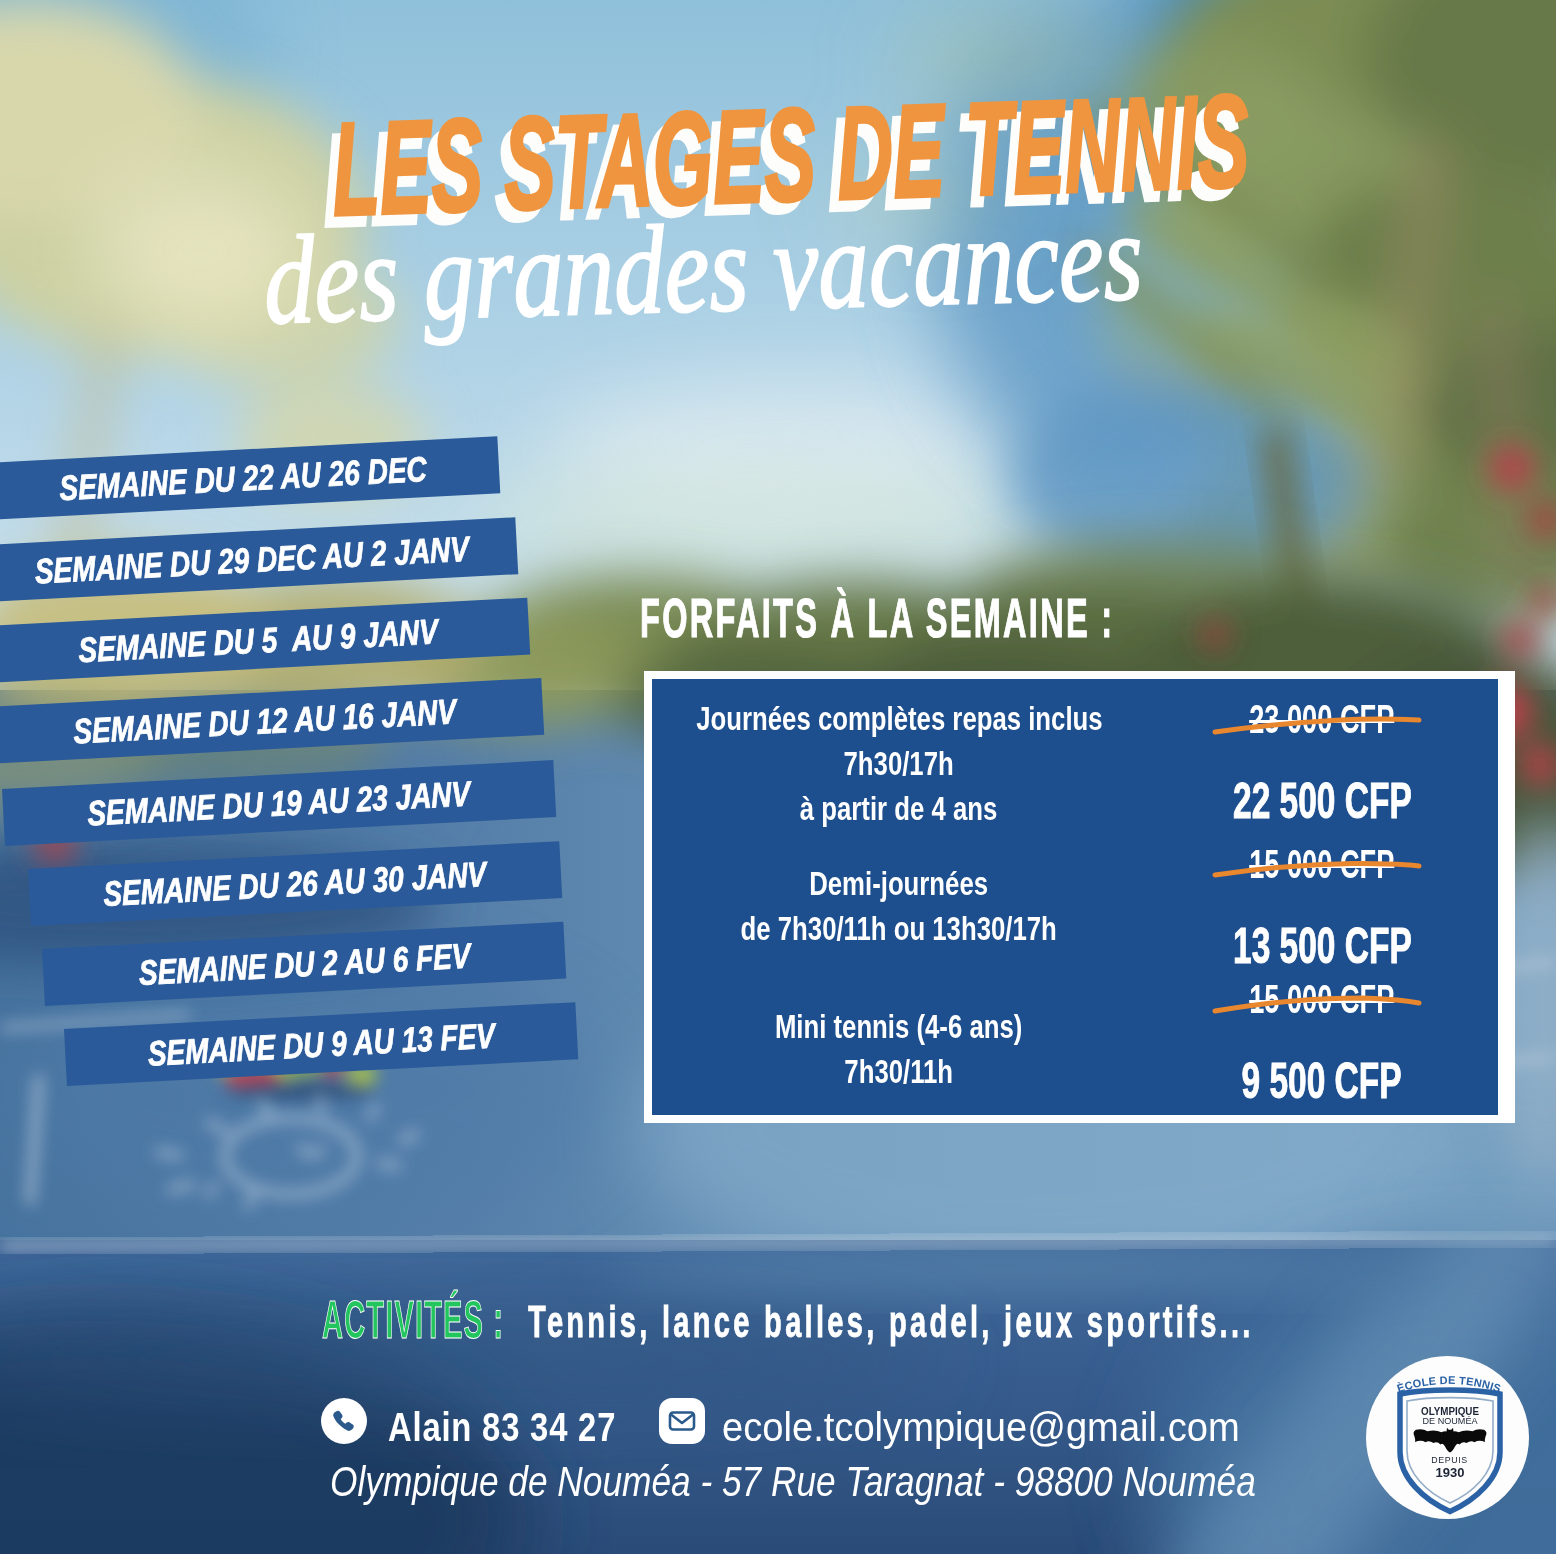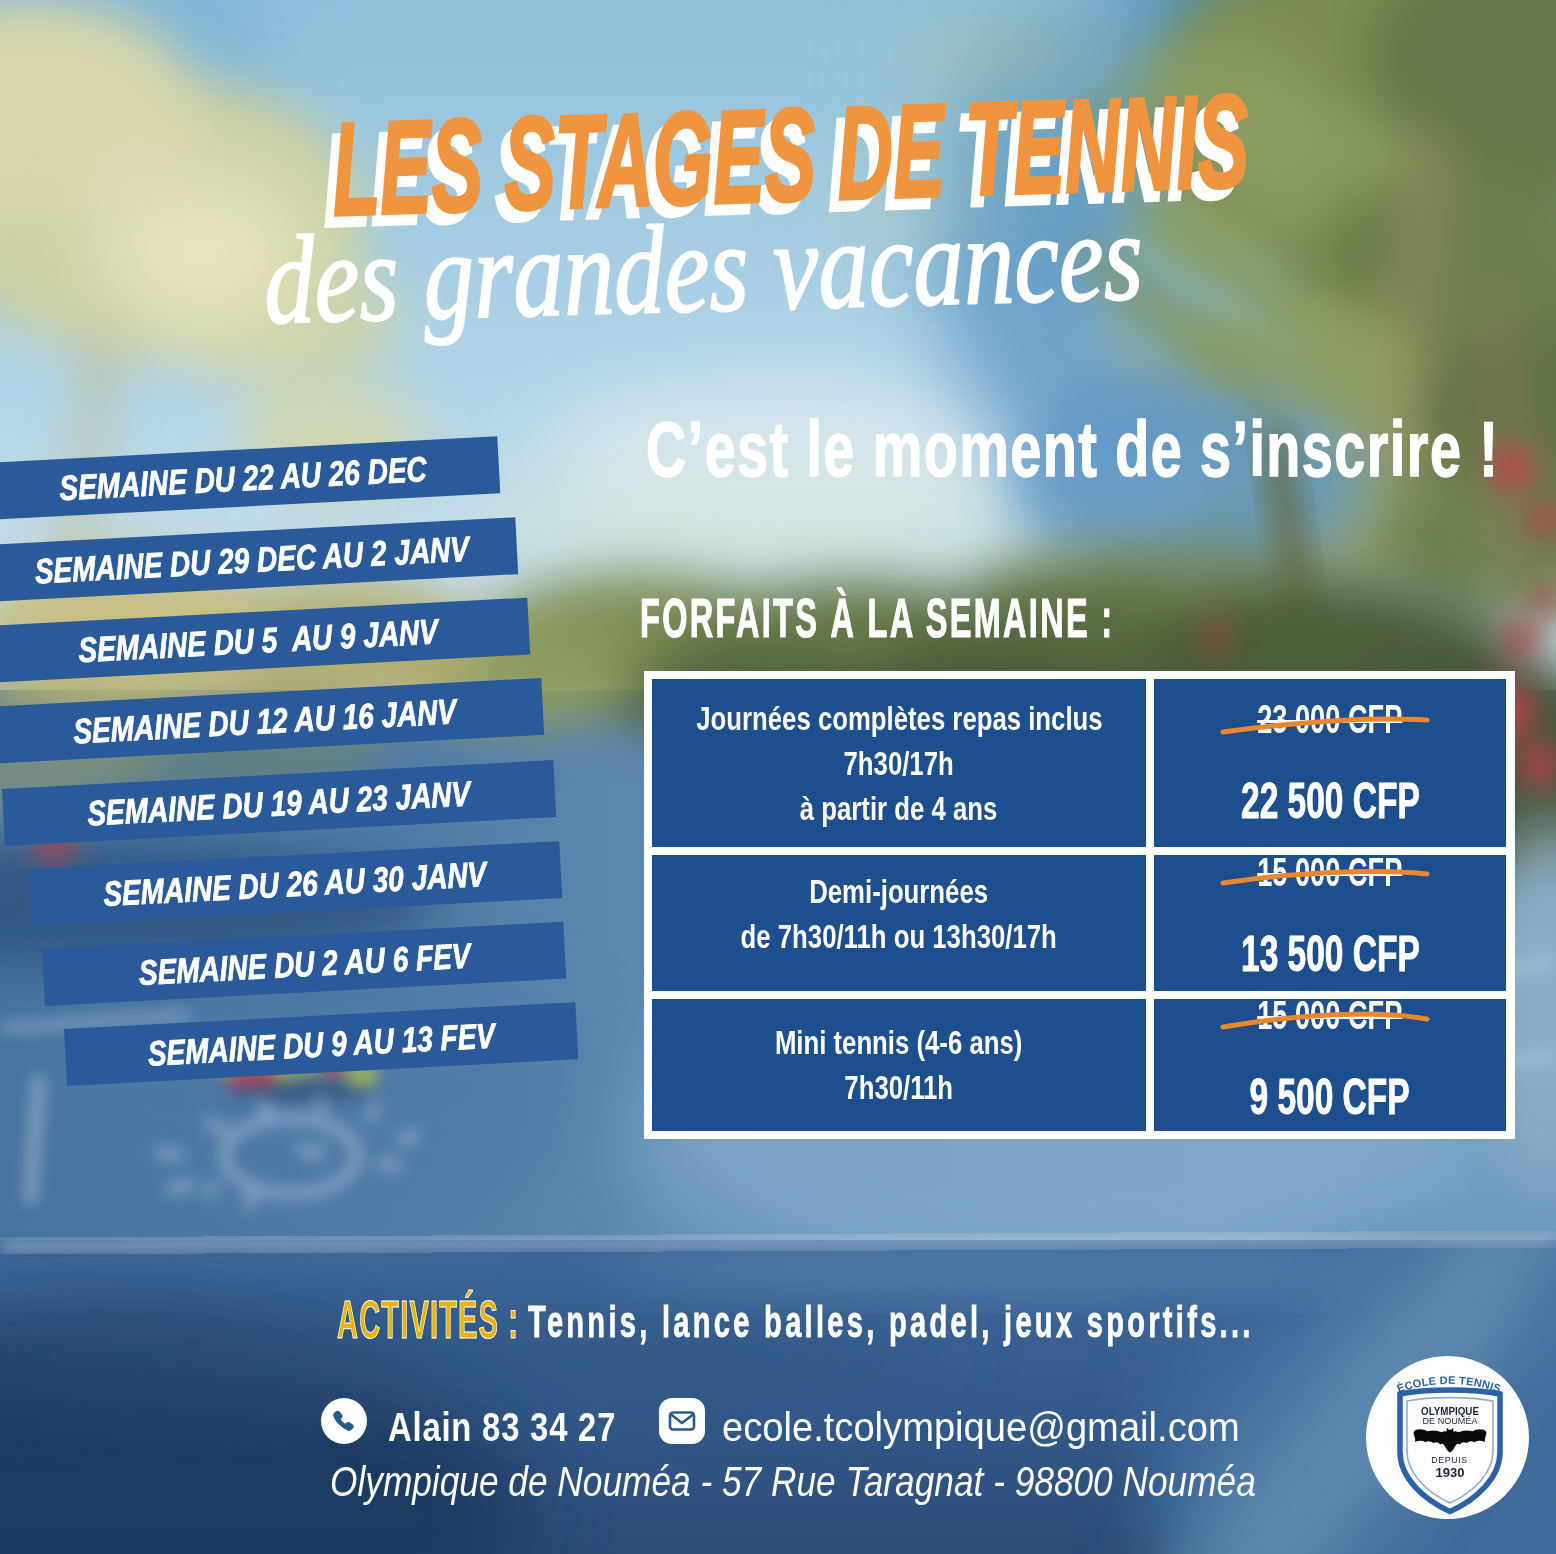--- a/index.html
+++ b/index.html
@@ -5,21 +5,21 @@
 <style>
   html,body{margin:0;padding:0;background:#0c2c50;}
   #poster{position:relative;width:1556px;height:1554px;overflow:hidden;font-family:"Liberation Sans",sans-serif;}
   #bg{position:absolute;left:0;top:0;}
   .abs{position:absolute;}
   .cond{display:inline-block;white-space:nowrap;}
   
   .banner{position:absolute;height:57px;background:#2a5a99;color:#fff;display:flex;align-items:center;justify-content:center;transform-origin:left top;transform:rotate(-3deg);}
   .banner .cond{font-weight:bold;font-style:italic;font-size:35px;-webkit-text-stroke:0.8px #fff;transform:scaleX(0.80);letter-spacing:0px;}
   
-  #ptable{position:absolute;left:644px;top:671px;width:855px;background:#fff;padding:8px;display:grid;grid-template-columns:494px 352px;grid-template-rows:168px 136px 132px;gap:8px;}
+  #ptable{position:absolute;left:644px;top:671px;width:855px;background:#fff;padding:8px;display:grid;grid-template-columns:494px 352px;grid-template-rows:168px 136px 132px;}
   #ptable .cell{background:#1d4e8e;color:#fff;display:flex;flex-direction:column;align-items:center;justify-content:center;}
   #ptable .desc{font-size:33px;font-weight:bold;line-height:45px;text-align:center;}
   #ptable .desc .cond{transform:scaleX(0.78);}
   .oldp{position:relative;font-size:40px;font-weight:bold;color:#fff;}
   .oldp .cond{transform:scaleX(0.68);text-decoration:line-through;text-decoration-thickness:3px;}
   .newp{font-size:50px;font-weight:bold;margin-top:30px;}
   .newp .cond{-webkit-text-stroke:1px #fff;transform:scaleX(0.67);}
   .swoosh{position:absolute;pointer-events:none;}
 </style>
 </head>
@@ -216,23 +216,20 @@
 
   <div class="cond" style="position:absolute;left:-10px;top:11px;font-size:132px;font-weight:bold;font-style:italic;color:#fdfdfb;-webkit-text-stroke:3.5px #fdfdfb;transform:scaleX(0.585);transform-origin:left top;">LES STAGES DE TENNIS</div>
 
   <div class="cond" style="position:absolute;left:0;top:0;font-size:132px;font-weight:bold;font-style:italic;color:#f0953f;-webkit-text-stroke:3.5px #f0953f;transform:scaleX(0.585);transform-origin:left top;">LES STAGES DE TENNIS</div>
 </div>
 
 <div class="abs" id="scriptwrap" style="left:262px;top:209px;width:1030px;transform:rotate(-1.6deg);transform-origin:left top;">
   <span class="cond" style="font-family:'Liberation Serif',serif;font-style:italic;font-size:126px;color:#fff;-webkit-text-stroke:2.2px #fff;transform:scaleX(0.80);transform-origin:left top;">des grandes vacances</span>
 </div>
 
-<div class="abs" style="left:646px;top:404px;width:850px;text-align:left;">
-  <span class="cond" style="font-size:78px;font-weight:bold;color:#fff;-webkit-text-stroke:1.5px #fff;transform:scaleX(0.715);transform-origin:left top;letter-spacing:2px;">C’est le moment de s’inscrire !</span>
-</div>
 
 <div class="banner" style="left:-14px;top:463px;width:512px;">
       <span class="cond">SEMAINE DU 22 AU 26 DEC</span>
     </div>
 
 <div class="banner" style="left:-14px;top:545px;width:530px;">
       <span class="cond">SEMAINE DU 29 DEC AU 2 JANV</span>
     </div>
 
 <div class="banner" style="left:-14px;top:626px;width:542px;">
@@ -302,21 +299,21 @@
   <div class="cell" style="padding-bottom:12px;">
     <div class="oldp"><span class="cond">15 000 CFP</span>
       <svg class="swoosh" width="212" height="50" viewBox="0 0 212 50" style="left:50%;margin-left:-110px;top:-10px;">
             <path d="M 3 44 Q 80 31 150 31 Q 185 32 207 36" stroke="#e8872e" stroke-width="5" fill="none" stroke-linecap="round"></path>
           </svg>
     </div>
     <div class="newp"><span class="cond">9 500 CFP</span></div>
   </div>
 </div>
 
-<div class="abs" style="left:337px;top:1289px;color:#eab308;"><span class="cond" style="font-size:53px;font-weight:bold;-webkit-text-stroke:1px #fff;transform:scaleX(0.55);transform-origin:left top;letter-spacing:2px;">ACTIVITÉS :</span></div>
+<div class="abs" style="left:322px;top:1289px;color:#22c55e;"><span class="cond" style="font-size:53px;font-weight:bold;-webkit-text-stroke:1px #fff;transform:scaleX(0.55);transform-origin:left top;letter-spacing:2px;">ACTIVITÉS :</span></div>
 
 <div class="abs" style="left:528px;top:1297px;color:#fff;"><span class="cond" style="font-size:44px;font-weight:bold;-webkit-text-stroke:0.8px #fff;transform:scaleX(0.66);transform-origin:left top;letter-spacing:5px;">Tennis, lance balles, padel, jeux sportifs...</span></div>
 
 <svg class="abs" style="left:321px;top:1398px;" width="46" height="46" viewBox="0 0 46 46">
   <circle cx="23" cy="23" r="23" fill="#fff"></circle>
   <path d="M15.1 13.4 c1.1-1.1 2.9-1 3.8 0.3 l2.2 3.1 c0.7 1 0.6 2.4-0.3 3.2 l-1.1 1.1 c0.5 1.5 2.7 3.8 4.6 4.7 l1.2-1.1 c0.8-0.9 2.2-1 3.2-0.3 l3 2.2 c1.3 0.9 1.4 2.7 0.3 3.8 l-1.4 1.4 c-1.1 1.1-2.8 1.5-4.2 0.8 c-3.1-1.5-6.1-3.7-8.6-6.3 c-2.5-2.5-4.2-5-5.3-7.8 c-0.6-1.4-0.2-3 0.9-4.1 z" fill="#2a5a8c"></path>
 </svg>
 
 <div class="abs" style="left:388px;top:1404px;font-weight:bold;"><span class="cond" style="font-size:41px;color:#fff;letter-spacing:1px;transform:scaleX(0.80);transform-origin:left top;">Alain 83 34 27</span></div>
 

